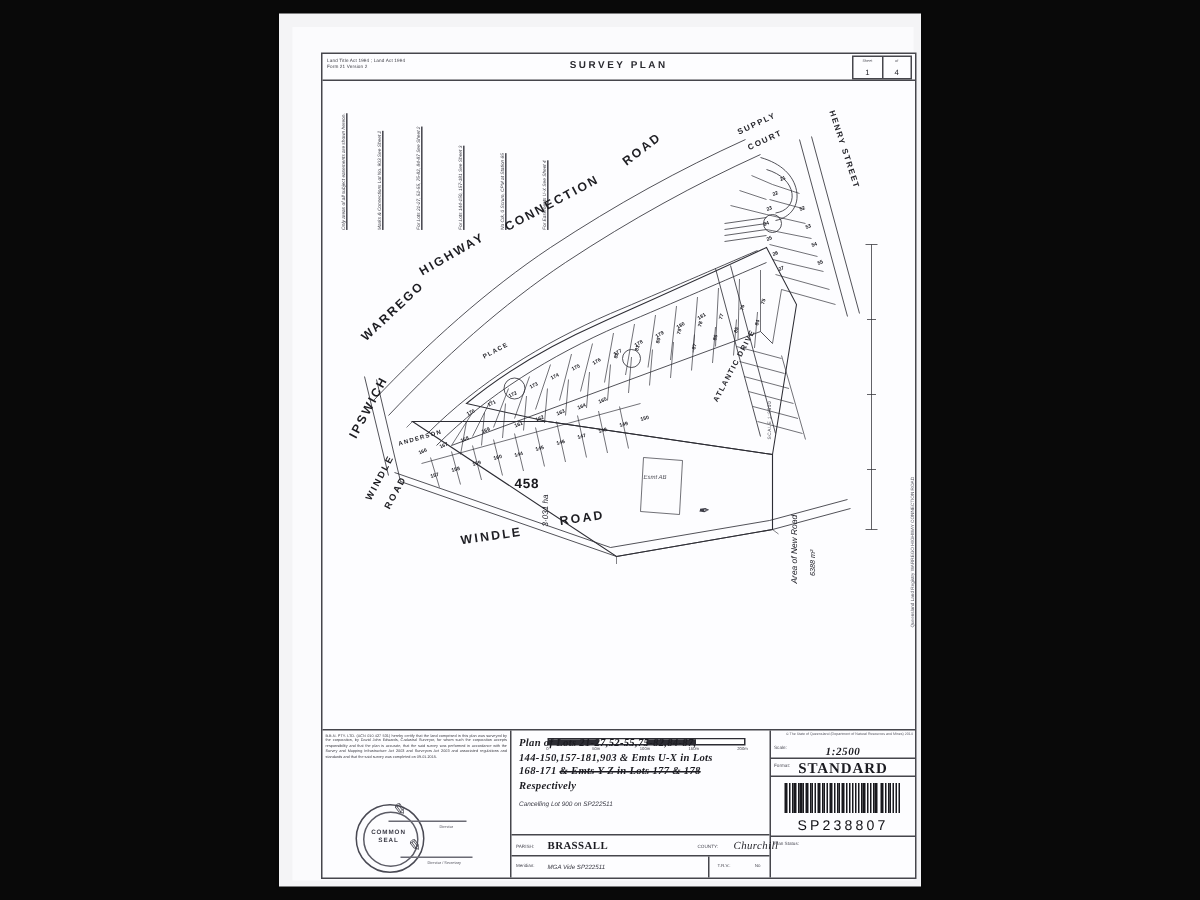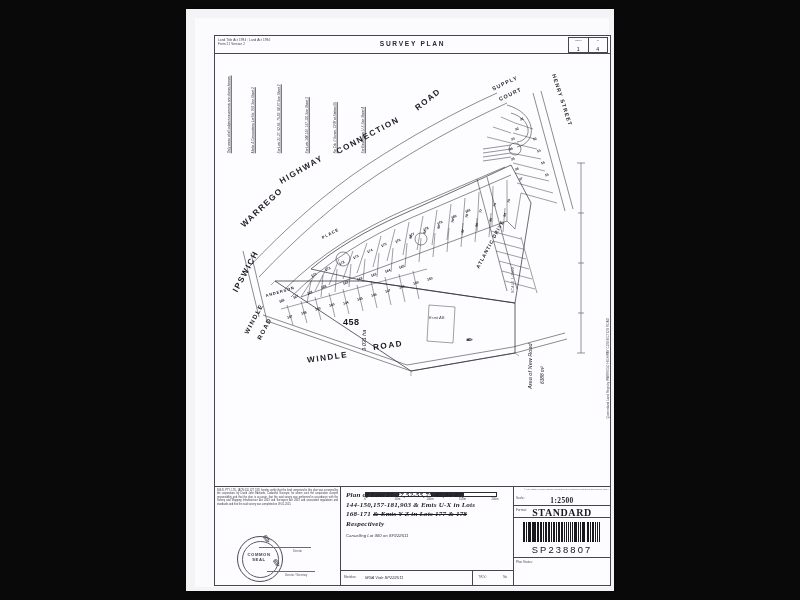--- a/index.html
+++ b/index.html
@@ -417,21 +417,21 @@
     color: #4c4c56;
   }
   .rc-val {
     position: absolute;
     left: 0; right: 0;
     text-align: center;
     font-family: "Liberation Serif", serif;
     font-weight: 700;
     color: #1b1b21;
   }
-  #scale-val { top: 2.6px; font-size: 7.4px; letter-spacing: .4px; }
+  #scale-val { top: 2.6px; font-size: 7.4px; font-style: italic; letter-spacing: .4px; }
   #format-val { top: 2.4px; font-size: 10px; letter-spacing: .6px; }
   #barcode-cell {
     position: absolute;
     left: 0; right: 0; top: 30px; height: 40px;
     border-bottom: 1px solid #46464c;
   }
   #barcode {
     position: absolute;
     left: 9px; top: 5px;
     width: 78px; height: 20px;
@@ -771,20 +771,26 @@
           <div id="plan-desc">
             <div>Plan of Lots 21-27,52-55,75-82,84-87,</div>
             <div>144-150,157-181,903 &amp; Emts U-X in Lots</div>
             <div>
               <span>168-171 </span><span class="struck">&amp; Emts Y-Z in Lots 177 &amp; 178</span>
             </div>
             <div>Respectively</div>
           </div>
           <div id="cancelling">Cancelling Lot 900 on SP222511</div>
 
+          <div id="parish-row">
+            <div class="cap" style="left:3px;">PARISH:</div>
+            <div class="val" style="left:24px;">BRASSALL</div>
+            <div class="cap" style="left:124px;">COUNTY:</div>
+            <div class="val val-county" style="left:148px;">Churchill</div>
+          </div>
 
           <div id="meridian-row">
             <div class="cap">Meridian:</div>
             <div class="val">MGA Vide SP222511</div>
             <div class="meridian-div" style="right:40px;"></div>
             <div class="cap-right">T.R.V.:</div>
             <div class="val-right">No</div>
           </div>
         </div>
 

